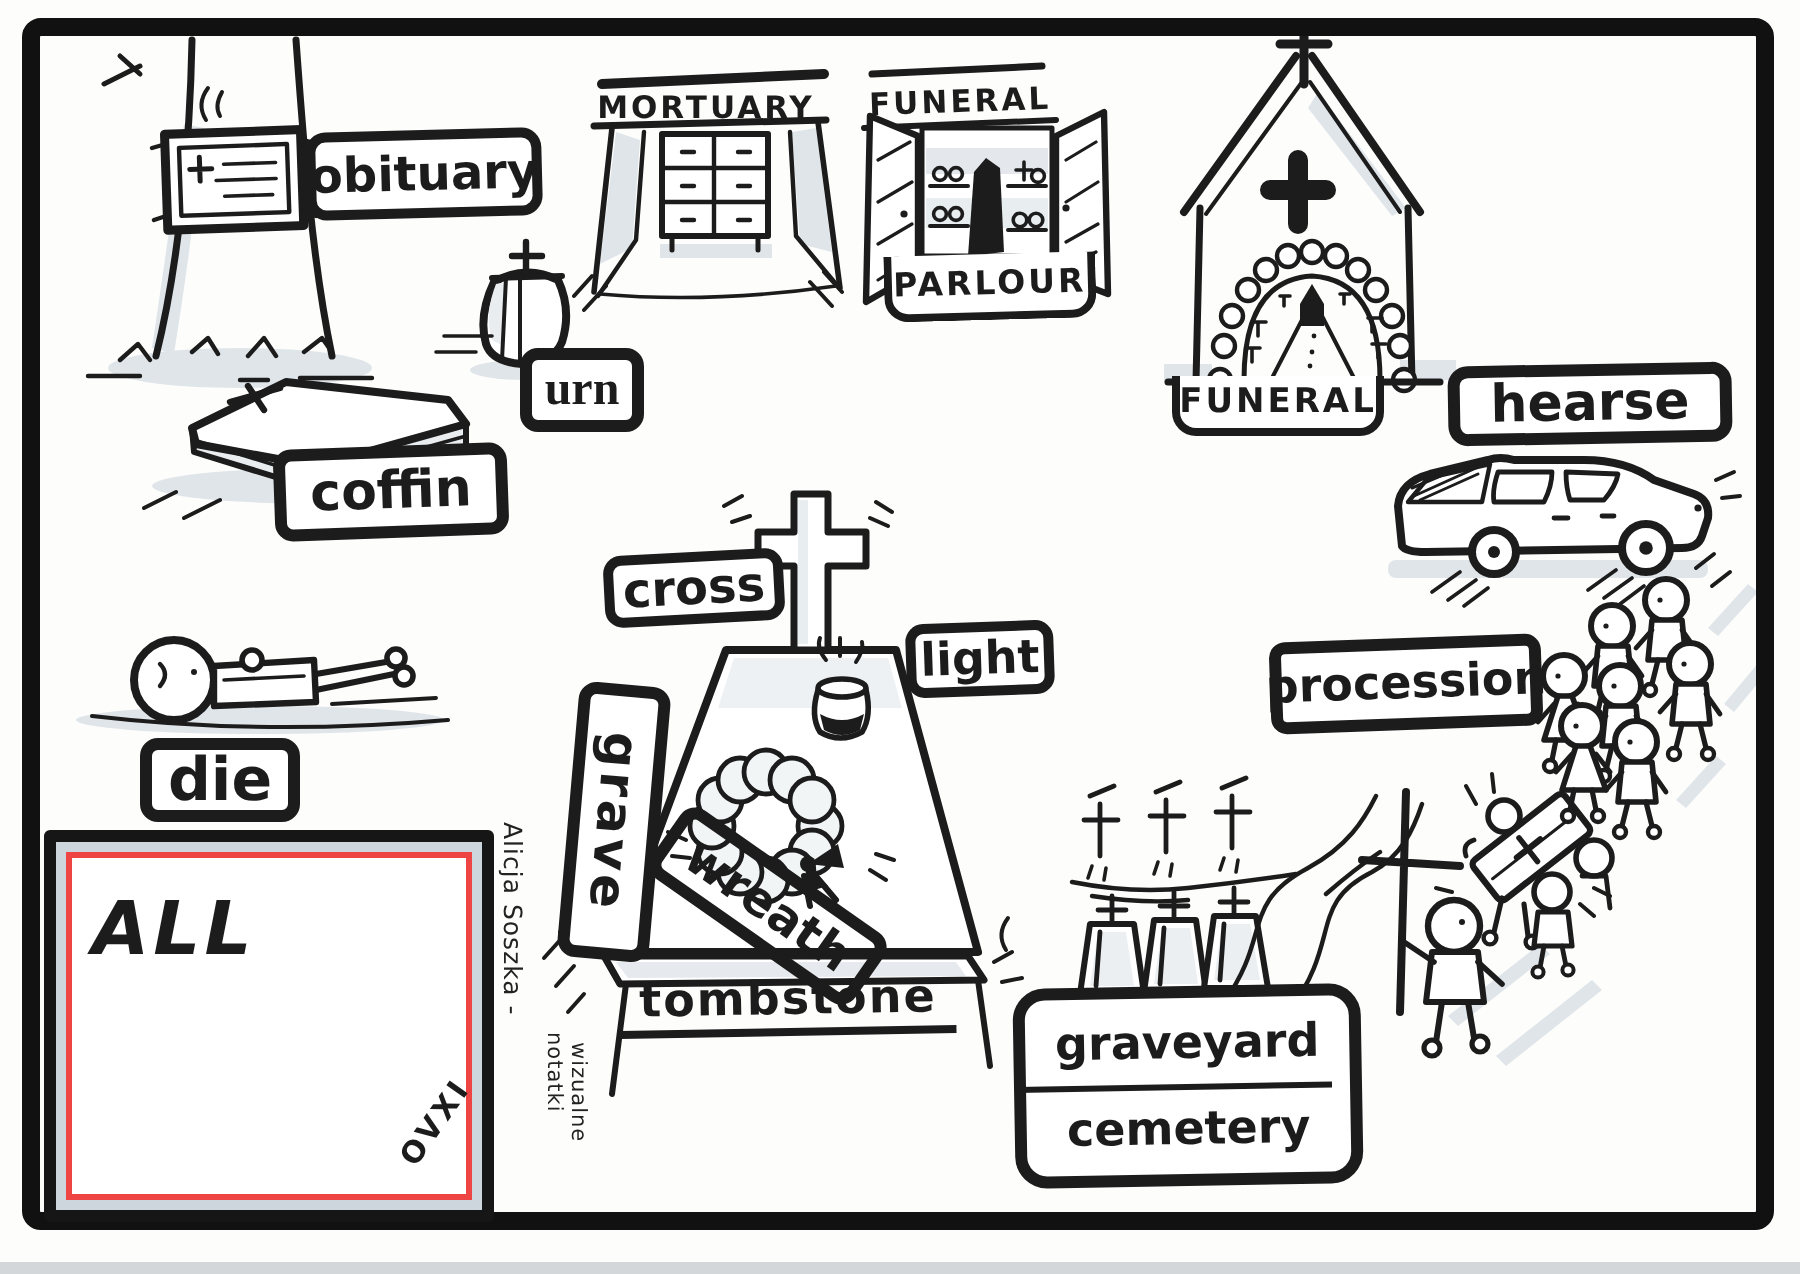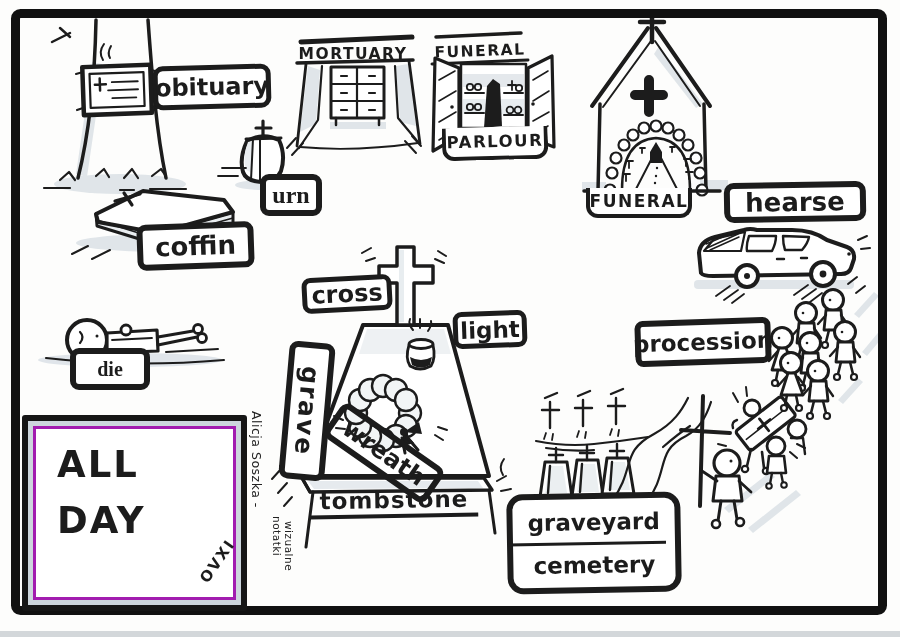--- a/index.html
+++ b/index.html
@@ -9,22 +9,22 @@
   .lbl{position:absolute;display:flex;align-items:center;justify-content:center;
        box-sizing:border-box;background:#fff;border:5px solid #1c1c1c;border-radius:9px;
        font-weight:bold;white-space:nowrap;}
   .bracket{border-top:none !important;border-radius:0 0 12px 12px !important;}
   .sign{position:absolute;display:flex;align-items:center;justify-content:center;
         font-weight:bold;letter-spacing:1.5px;box-sizing:border-box;white-space:nowrap;}
   .vertical-label{writing-mode:vertical-rl;letter-spacing:2px;}
   .underlined{border-bottom:4px solid #1c1c1c;padding:0 10px 1px 10px;}
   .title-card{position:absolute;left:22px;top:415px;width:225px;height:196px;
        background:#cdd6dd;border:6px solid #161616;border-radius:3px;box-sizing:border-box;padding:5px;}
-  .title-inner{width:100%;height:100%;background:#fff;border:3px solid #a21caf;
-       box-sizing:border-box;padding:8px 0 0 21px;}
+  .title-inner{width:100%;height:100%;background:#fff;border:3px solid #ef4444;
+       box-sizing:border-box;padding:8px 0 0 10px;font-style:italic;}
   .title-line{font-size:37px;font-weight:bold;letter-spacing:2px;line-height:56px;}
   .datemark{position:absolute;left:193px;top:552px;transform:rotate(-55deg);
        font-size:15px;font-weight:bold;letter-spacing:2px;}
   .sig{position:absolute;writing-mode:vertical-rl;font-size:12.5px;letter-spacing:.5px;color:#222;}
   .gy-row{height:40px;display:flex;align-items:center;justify-content:center;font-weight:bold;}
   .gy-div{border-top:3px solid #1c1c1c;width:158px;margin-left:-14px;}
   .page-shadow{position:absolute;left:0;bottom:0;width:100%;height:6px;background:#d3d7da;}
 </style>
 </head>
 <body>
@@ -329,21 +329,21 @@
     <rect x="15.5" y="13.5" width="867" height="597" rx="5" stroke="#111" stroke-width="9"></rect>
   </g>
 </svg>
 
 <div class="lbl" style="left:153px;top:65px;width:118px;height:44px;font-size:24px;transform:rotate(-1.5deg);border-radius:10px;">obituary</div>
 
 <div class="lbl" style="left:260px;top:174px;width:62px;height:42px;font-size:24px;border-width:6px;font-family:Liberation Serif, serif;">urn</div>
 
 <div class="lbl" style="left:137px;top:223px;width:117px;height:46px;font-size:26px;border-width:6px;transform:rotate(-2deg);">coffin</div>
 
-<div class="lbl" style="left:70px;top:348px;width:80px;height:42px;font-size:20px;border-width:6px;font-family:Liberation Serif, serif;">die</div>
+<div class="lbl" style="left:70px;top:369px;width:80px;height:42px;font-size:30px;border-width:6px;">die</div>
 
 <div class="lbl" style="left:302px;top:276px;width:90px;height:36px;font-size:24px;transform:rotate(-3deg);">cross</div>
 
 <div class="lbl" style="left:453px;top:311px;width:74px;height:37px;font-size:23px;transform:rotate(-2deg);">light</div>
 
 <div class="lbl vertical-label" style="left:284px;top:342px;width:46px;height:138px;font-size:25px;border-width:6px;transform:rotate(5deg);">grave</div>
 
 <div class="lbl" style="left:322px;top:432px;width:124px;height:42px;font-size:24px;border-width:6px;transform:rotate(35deg);background:transparent;">wreath</div>
 
 <div class="sign" style="left:316px;top:486px;width:156px;height:32px;font-size:23px;transform:rotate(-1deg);letter-spacing:1px;">
@@ -364,21 +364,20 @@
 
 <div class="sign" style="left:438px;top:41px;width:84px;height:19px;font-size:15.5px;transform:rotate(-2deg);">FUNERAL</div>
 
 <div class="lbl bracket" style="left:442px;top:127px;width:106px;height:33px;font-size:16.5px;border-width:4.5px;letter-spacing:1.5px;transform:rotate(-1.5deg);">PARLOUR</div>
 
 <div class="lbl bracket" style="left:586px;top:188px;width:106px;height:30px;font-size:17px;border-width:4.5px;letter-spacing:1.5px;border-radius:0 0 6px 6px;">FUNERAL</div>
 
 <div class="title-card">
   <div class="title-inner">
     <div class="title-line">ALL</div>
-    <div class="title-line">DAY</div>
   </div>
 </div>
 <div class="datemark">OVXI</div>
 
 <div class="sig" style="left:249px;top:411px;">Alicja Soszka -</div>
 <div class="sig" style="left:271px;top:516px;font-size:10.5px;">notatki</div>
 <div class="sig" style="left:283px;top:521px;font-size:10.5px;">wizualne</div>
 
 <div class="page-shadow"></div>
 </div>

